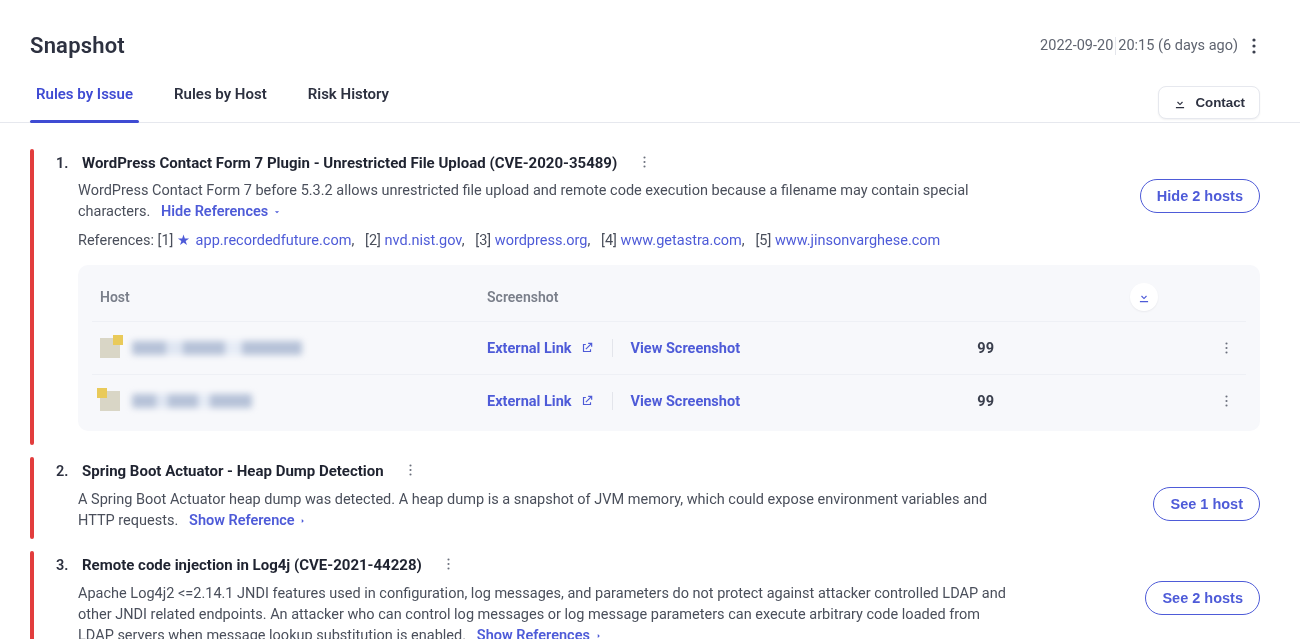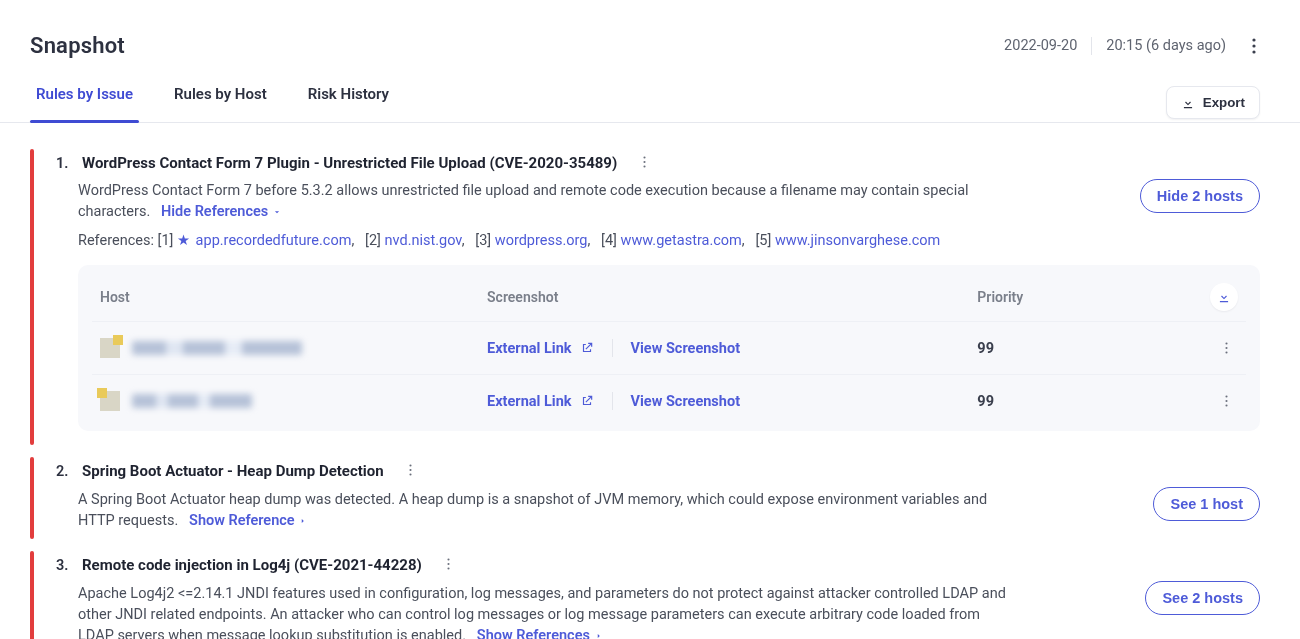--- a/index.html
+++ b/index.html
@@ -20,21 +20,21 @@
     font-family:-apple-system,BlinkMacSystemFont,"Segoe UI",Roboto,"Helvetica Neue",Arial,sans-serif;
     color:var(--text);
     background:#fff;
     font-size:14.5px;
     line-height:1.45;
     -webkit-font-smoothing:antialiased;
   }
   .page{position:relative;width:1300px;min-height:639px;margin:0 auto;background:#fff;}
   .header{display:flex;align-items:center;justify-content:space-between;padding:30px 32px 0 30px;}
   .title{font-size:22px;font-weight:600;letter-spacing:.2px;color:#2d3140;}
-  .meta{display:flex;align-items:center;gap:14px;color:var(--muted);font-size:14.5px;}
+  .meta{display:flex;align-items:center;gap:2px;color:var(--muted);font-size:14.5px;}
   .meta .sep{width:1px;height:18px;background:var(--divider);}
   .kebab{width:28px;height:28px;border-radius:6px;display:flex;align-items:center;justify-content:center;cursor:pointer;color:#3a3f4d;}
   .kebab svg{width:4px;height:16px;}
   .tabs-row{display:flex;align-items:center;justify-content:space-between;padding:22px 40px 0 30px;border-bottom:1px solid var(--border);}
   .tabs{display:flex;gap:29px;}
   .tab{position:relative;padding:0 6px 16px 6px;font-weight:600;color:#2d3140;cursor:pointer;font-size:15px;}
   .tab.active{color:var(--blue-strong);}
   .tab.active::after{content:"";position:absolute;left:0;right:0;bottom:-1px;height:3px;background:var(--blue-strong);border-radius:2px;}
   .export-btn{display:flex;align-items:center;gap:8px;padding:8px 14px;border:1px solid var(--border);border-radius:8px;background:#fff;font-weight:600;color:#2d3140;cursor:pointer;box-shadow:var(--shadow);}
   .export-btn svg{width:14px;height:14px;}
@@ -104,21 +104,21 @@
   <div class="tabs-row">
     <div class="tabs">
       <div class="tab active">Rules by Issue</div>
       <div class="tab">Rules by Host</div>
       <div class="tab">Risk History</div>
     </div>
     <button class="export-btn">
       <svg viewBox="0 0 24 24">
           <path fill="currentColor" d="M12 3v10.17l3.59-3.58L17 11l-5 5-5-5 1.41-1.41L12 13.17V3h0zM5 19h14v2H5z"></path>
         </svg>
-      <span>Export</span>
+      <span>Contact</span>
     </button>
   </div>
 
   <div class="list">
 
     <div class="issue">
       <div class="risk-bar"></div>
 
       <div class="row">
         <div class="body">
@@ -160,21 +160,20 @@
             <span class="link">www.jinsonvarghese.com</span>
           </div>
         </div>
         <button class="host-btn">Hide 2 hosts</button>
       </div>
 
       <div class="host-card">
         <div class="hc-head">
           <div>Host</div>
           <div>Screenshot</div>
-          <div>Priority</div>
           <div class="dl">
             <svg viewBox="0 0 24 24">
                 <path fill="currentColor" d="M12 3v10.17l3.59-3.58L17 11l-5 5-5-5 1.41-1.41L12 13.17V3zM5 19h14v2H5z"></path>
               </svg>
           </div>
         </div>
 
         <div class="hc-row">
           <div class="host-cell">
             <span class="favicon fav-a"></span>

